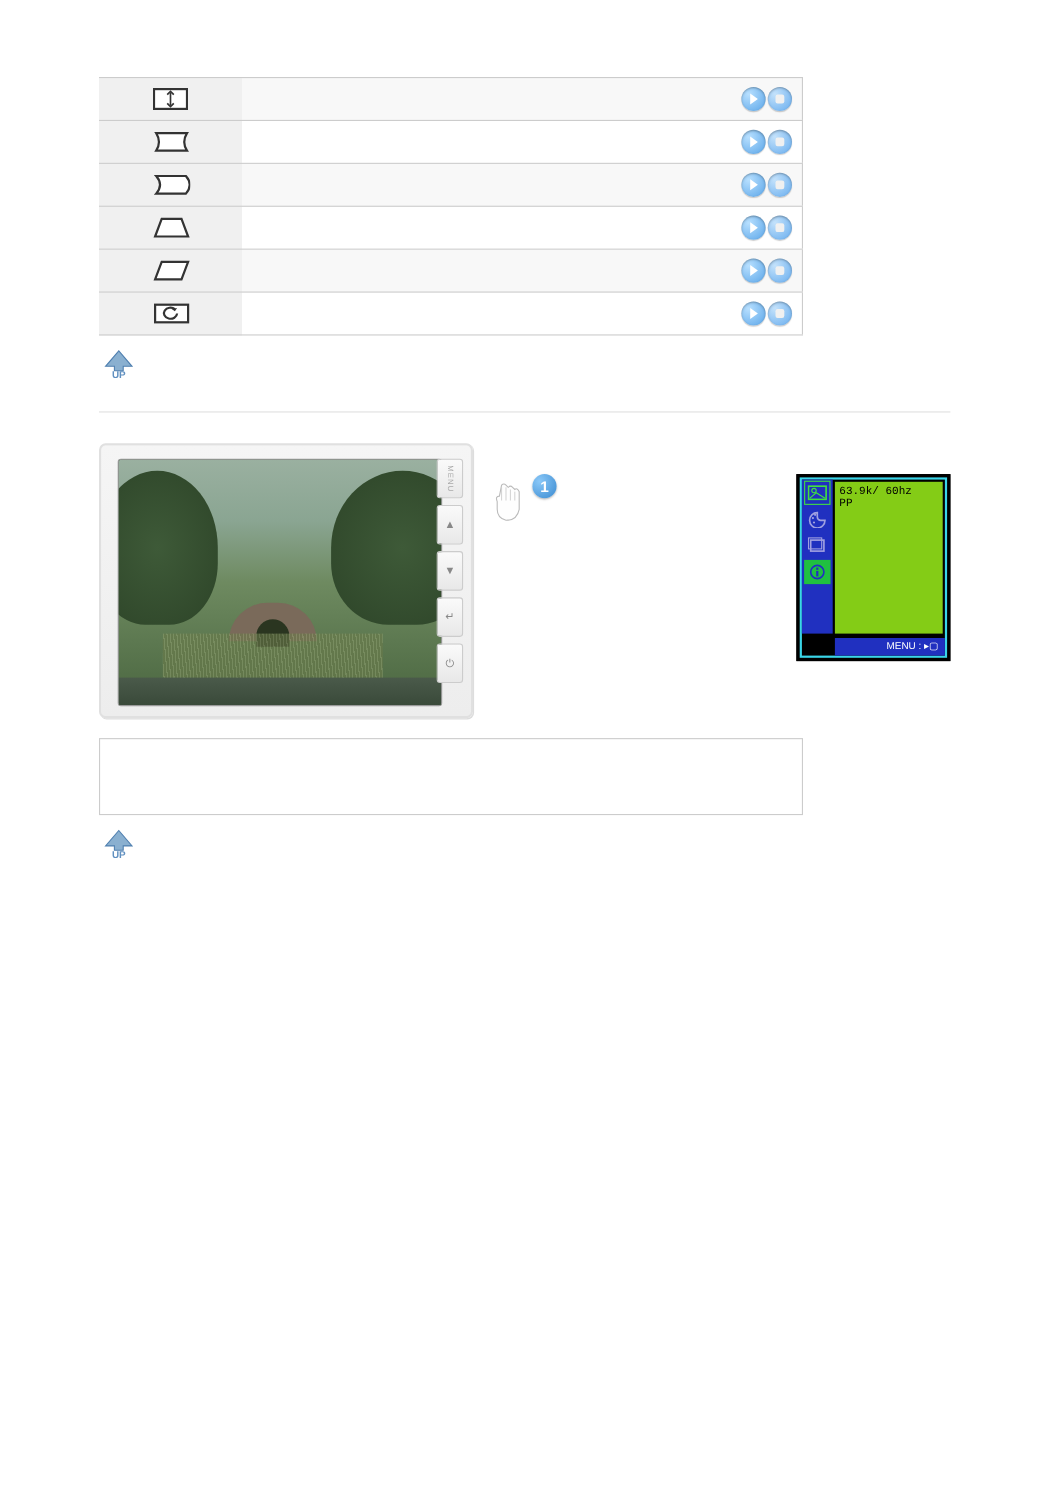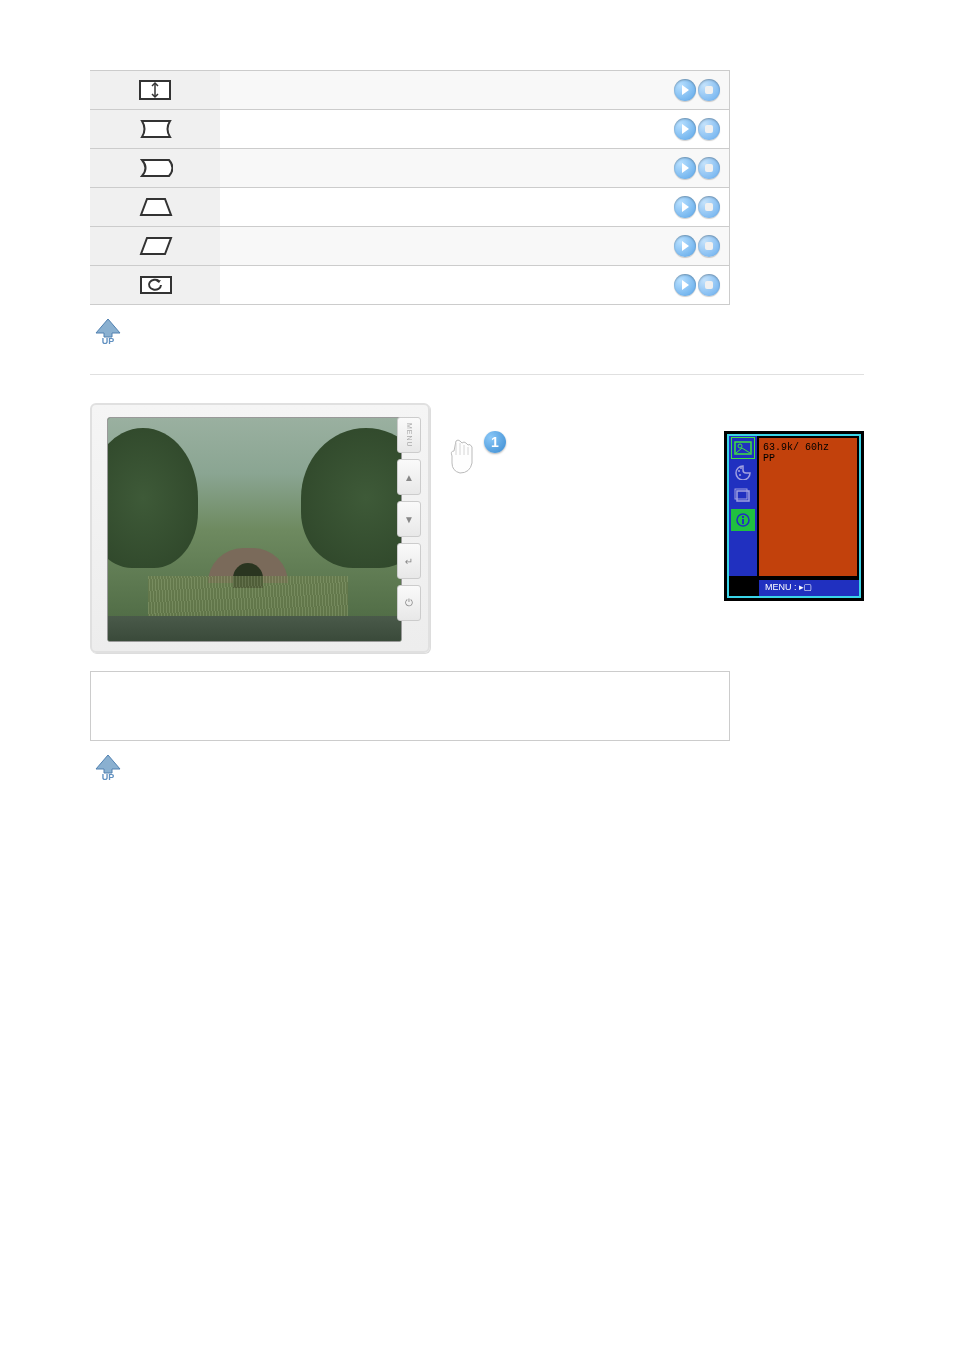--- a/index.html
+++ b/index.html
@@ -242,33 +242,34 @@
     }
     .osd-icon.i1 { color: #40e040; border-color: #40e040; }
     .osd-icon.i2 { color: #2030c0; background: transparent; }
     .osd-icon.i3 { color: #a0a0e0; }
     .osd-icon.i4 { background: #20c040; color: #000; }
     .osd-main {
       position: absolute;
       left: 30px; top: 2px;
       right: 2px;
       height: 138px;
-      background: #c2410c;
+      background: #84cc16;
       font-family: 'Courier New', monospace;
       font-size: 10px;
       color: #000;
       padding: 4px;
     }
     .osd-footer {
       position: absolute;
       bottom: 0; left: 30px; right: 0;
       height: 16px;
       background: #2030c0;
       color: #fff;
       font-size: 9px;
+      text-align: right;
       padding: 2px 6px;
     }
     .desc-box {
       width: 640px;
       border: 1px solid #ccc;
       min-height: 70px;
       background: #fff;
     }
   </style>
 </head>

